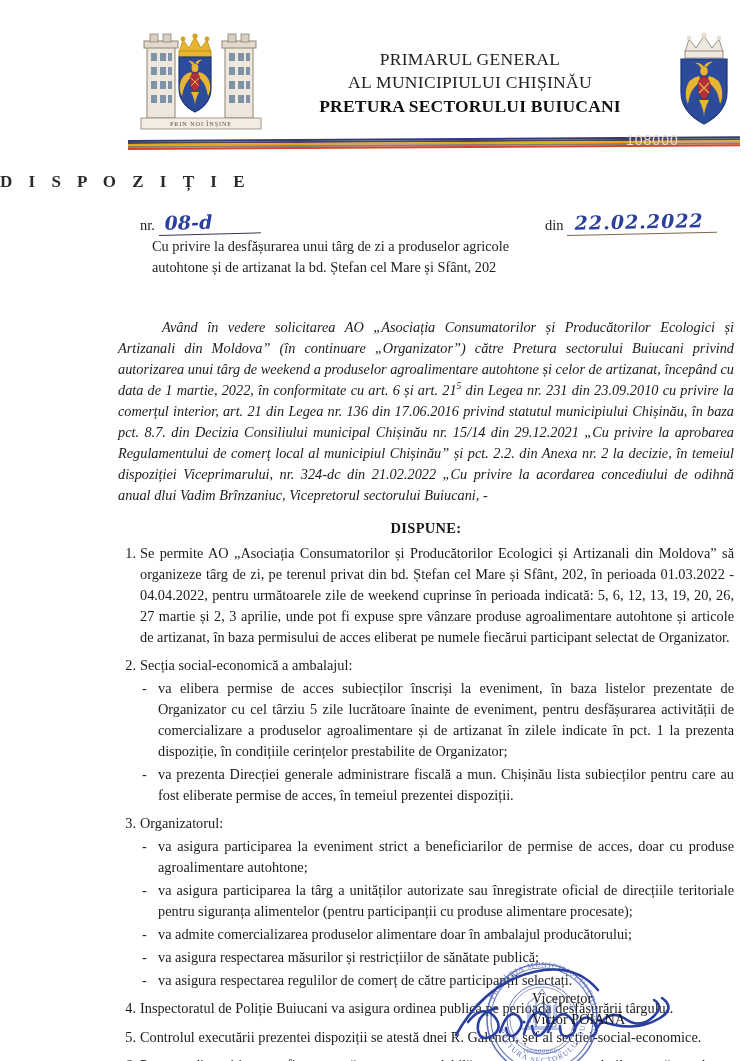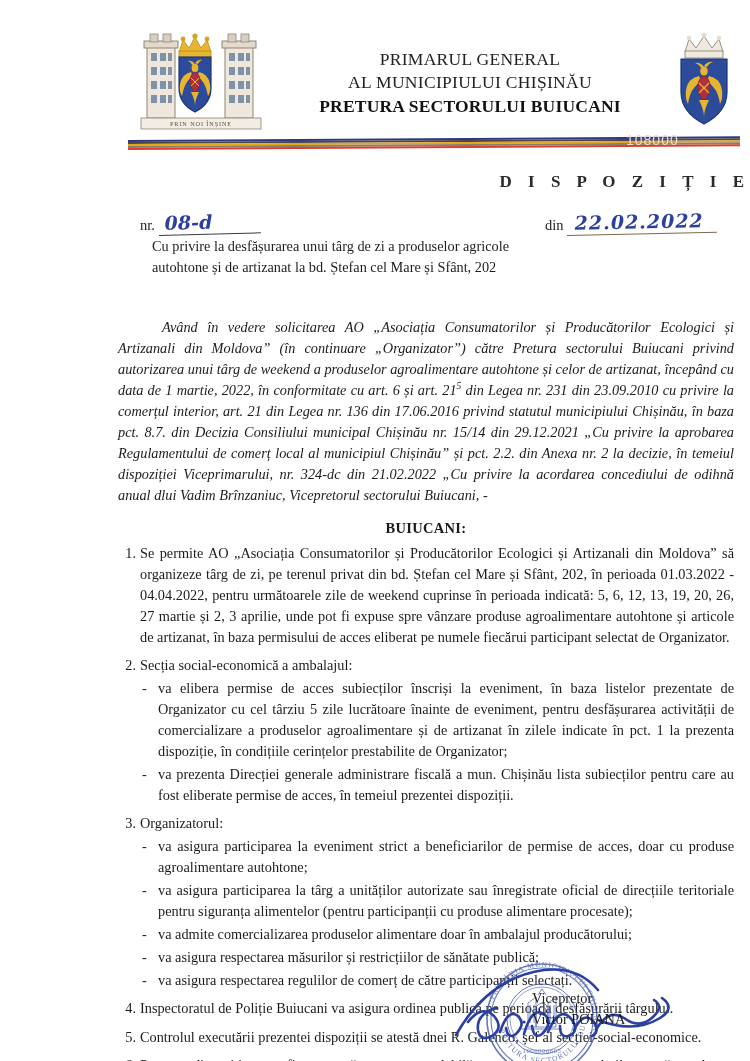--- a/index.html
+++ b/index.html
@@ -92,21 +92,21 @@
     color: #f0d8d4;
     user-select: none;
   }
 
   
   .doc-title {
     position: absolute;
     left: 0;
     top: 172px;
     width: 750px;
-    text-align: right;
+    text-align: left;
     font-size: 17px;
     font-weight: bold;
     letter-spacing: 6px;
     color: #2a2a2a;
   }
 
   
   .nr-block {
     position: absolute;
     left: 140px;
@@ -383,21 +383,21 @@
   <span class="nr-label">din</span>
   <span class="din-value">22.02.2022</span>
 </div>
 
 <div class="subject">Cu  privire la desfășurarea unui târg de zi a produselor agricole autohtone și de artizanat la bd. Ștefan cel Mare și Sfânt, 202</div>
 
 <div class="body-wrap">
 
   <p class="preamble"><span>Având în vedere solicitarea AO „Asociația Consumatorilor și Producătorilor Ecologici și Artizanali din Moldova” (în continuare „Organizator”) către Pretura sectorului Buiucani privind autorizarea unui târg de weekend a produselor agroalimentare autohtone și celor de artizanat, începând cu data de 1 martie, 2022, în conformitate cu art. 6 și art. 21</span><sup>5</sup><span> din Legea nr. 231 din 23.09.2010 cu privire la comerțul interior, art. 21 din Legea nr. 136 din 17.06.2016 privind statutul municipiului Chișinău, în baza pct. 8.7. din Decizia Consiliului municipal Chișinău nr. 15/14 din 29.12.2021 „Cu privire la aprobarea Regulamentului de comerț local al municipiul Chișinău” și pct. 2.2. din Anexa nr. 2 la decizie, în temeiul dispoziției Viceprimarului, nr. 324-dc din 21.02.2022 „Cu privire la acordarea concediului de odihnă anual dlui Vadim Brînzaniuc, Vicepretorul sectorului Buiucani, -</span></p>
 
-  <div class="dispune">BUIUCANI:</div>
+  <div class="dispune">DISPUNE:</div>
 
   <ol class="items">
 
     <li>
       <span class="num">1.</span>
       <span>Se permite AO „Asociația Consumatorilor și Producătorilor Ecologici și Artizanali din Moldova” să organizeze târg de zi, pe terenul privat din bd. Ștefan cel Mare și Sfânt, 202, în perioada 01.03.2022 - 04.04.2022, pentru următoarele zile de weekend cuprinse în perioada indicată: 5, 6, 12, 13, 19, 20, 26, 27 martie și 2, 3 aprilie, unde pot fi expuse spre vânzare produse agroalimentare autohtone și articole de artizanat, în baza permisului de acces eliberat pe numele fiecărui participant selectat de Organizator.</span>
     </li>
 
     <li>
       <span class="num">2.</span>

